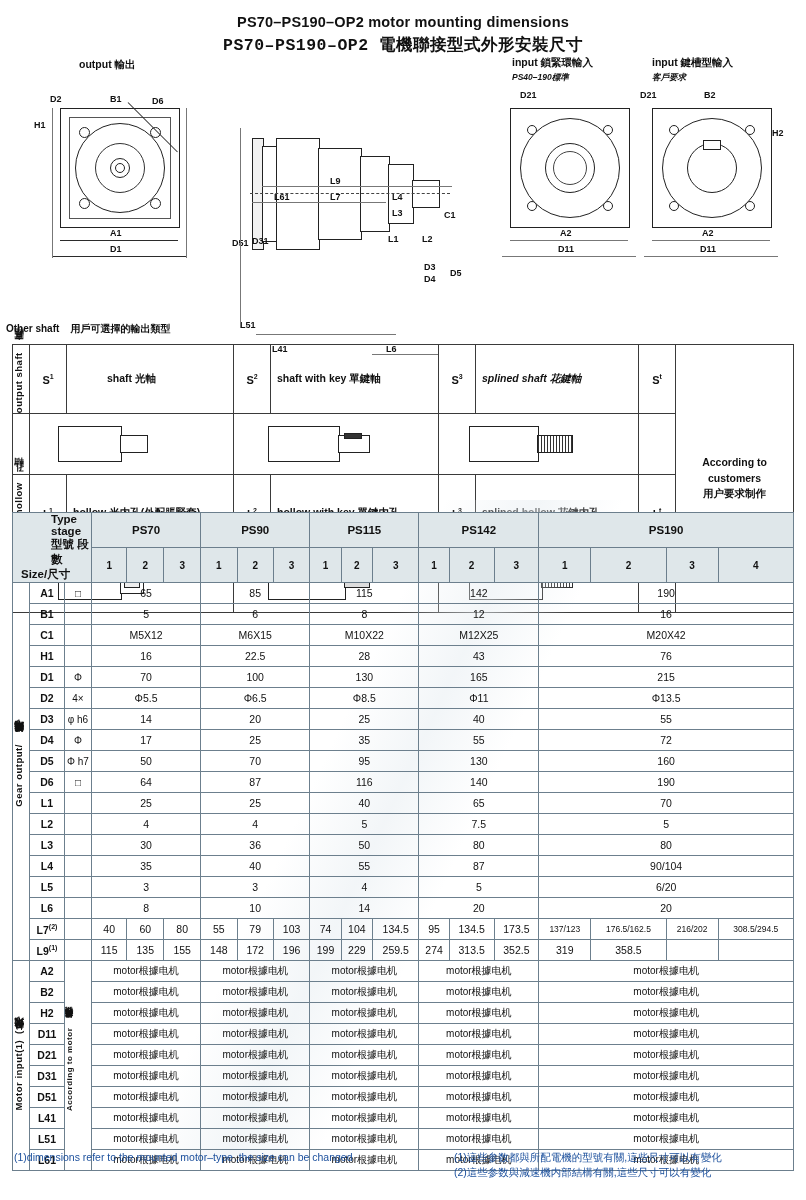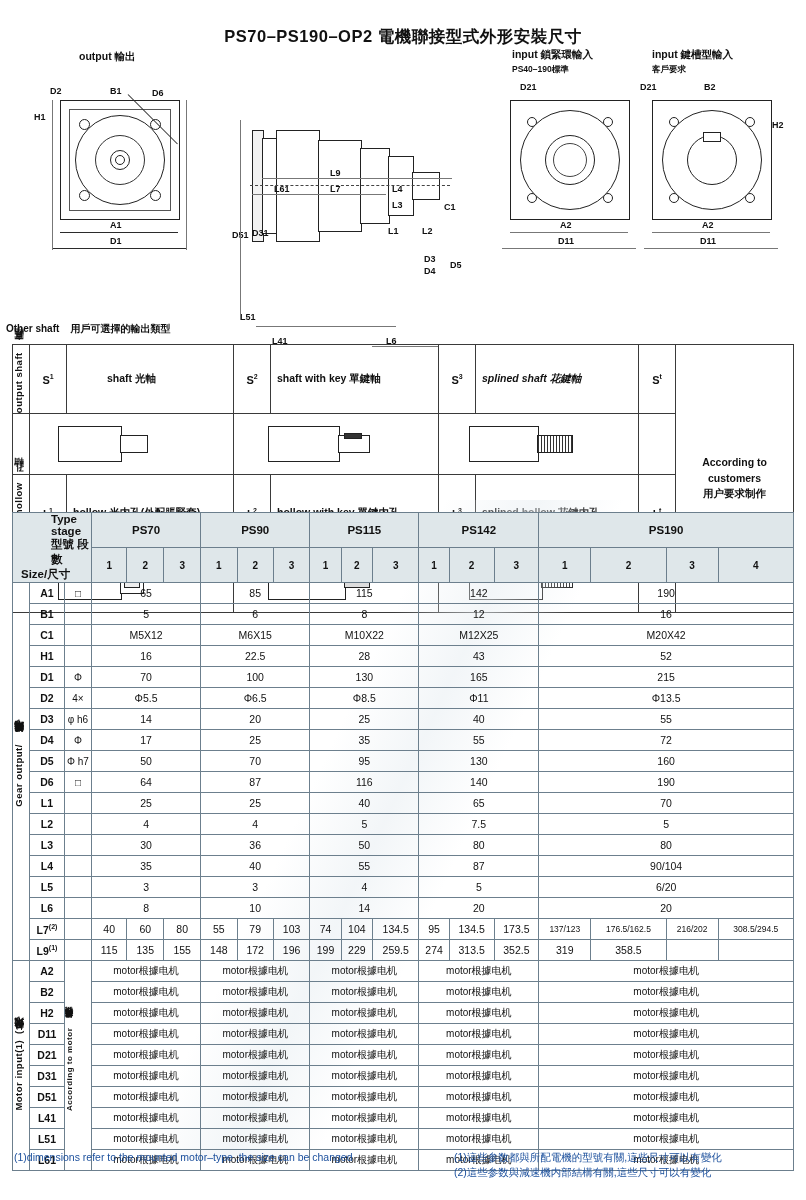--- a/index.html
+++ b/index.html
@@ -9,26 +9,26 @@
     font-family:"Liberation Sans", sans-serif;
     color:#111;
     position:relative;
     overflow:hidden;
   }
   .page{position:relative;width:806px;height:1200px;}
 
   
   .title-block{text-align:center;padding-top:14px;}
   .title-en{font-size:14.5px;font-weight:bold;letter-spacing:.2px;}
-  .title-cn{font-size:16.5px;font-weight:bold;margin-top:12px;letter-spacing:.5px;}
+  .title-cn{font-size:16.5px;font-weight:bold;margin-top:4px;letter-spacing:.5px;font-family:Liberation Mono, monospace;}
 
   
   .drawings{position:relative;height:225px;margin-top:12px;}
   .lbl{position:absolute;font-size:10.5px;font-weight:bold;color:#111;white-space:nowrap;}
-  .lbl.sm{font-size:8.5px;font-weight:bold;}
+  .lbl.sm{font-size:8.5px;font-weight:bold;font-style:italic;}
   .dim{position:absolute;font-size:9px;font-weight:bold;color:#111;white-space:nowrap;}
   .ln{position:absolute;background:#2b2b2b;}
   .hln{height:1px;}
   .vln{width:1px;}
   .dash{position:absolute;border-top:1px dashed #444;height:0;}
 
   .sq{position:absolute;border:1.2px solid #222;background:#fff;}
   .circ{position:absolute;border:1.2px solid #222;border-radius:50%;background:#fff;}
   .circf{position:absolute;border:1px solid #222;border-radius:50%;background:#fff;}
   .grayfill{background:#f2f2f2;}
@@ -68,20 +68,21 @@
   
   .wm{position:absolute;left:0;top:500px;width:806px;height:660px;pointer-events:none;
       background:linear-gradient(115deg, rgba(255,255,255,0) 40%, rgba(232,238,242,0.55) 48%, rgba(255,255,255,0) 56%);}
 </style>
 </head>
 <body>
 
 <div class="page">
 
   <div class="title-block">
+    <div class="title-en">PS70–PS190–OP2  motor mounting dimensions</div>
     <div class="title-cn">PS70–PS190–OP2 電機聯接型式外形安裝尺寸</div>
   </div>
 
   <div class="drawings">
 
     <div class="lbl" style="left:79px;top:-10px;">output 輸出</div>
 
     <div class="sq" style="left:60px;top:40px;width:118px;height:118px;"></div>
     <div class="sq" style="left:69px;top:49px;width:100px;height:100px;border-color:#555;"></div>
     <div class="circ" style="left:75px;top:55px;width:88px;height:88px;"></div>
@@ -315,21 +316,21 @@
           <td class="val" colspan="3">M12X25</td>
           <td class="val" colspan="4">M20X42</td>
         </tr>
         <tr>
           <td class="rowlbl">H1</td>
           <td class="symcol"></td>
           <td class="val" colspan="3">16</td>
           <td class="val" colspan="3">22.5</td>
           <td class="val" colspan="3">28</td>
           <td class="val" colspan="3">43</td>
-          <td class="val" colspan="4">52</td>
+          <td class="val" colspan="4">76</td>
         </tr>
         <tr>
           <td class="rowlbl">D1</td>
           <td class="symcol">Φ</td>
           <td class="val" colspan="3">70</td>
           <td class="val" colspan="3">100</td>
           <td class="val" colspan="3">130</td>
           <td class="val" colspan="3">165</td>
           <td class="val" colspan="4">215</td>
         </tr>

